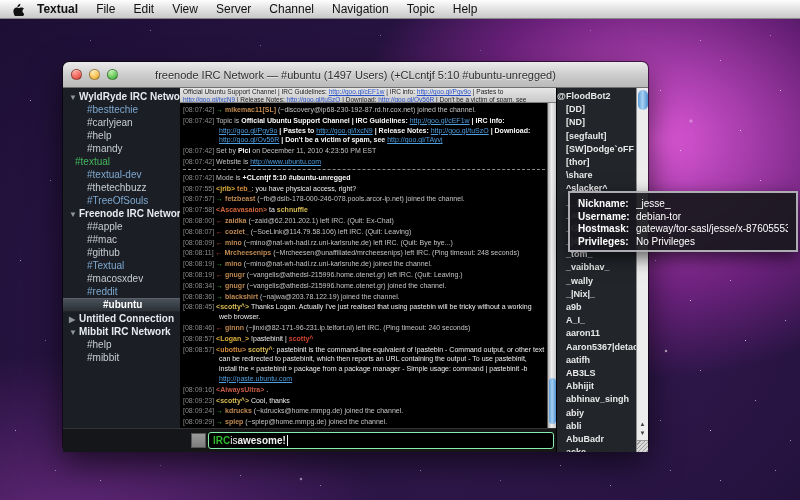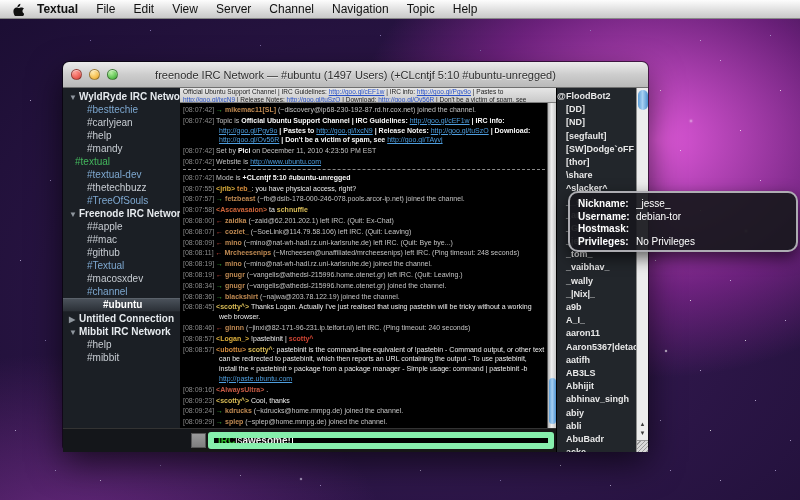--- a/index.html
+++ b/index.html
@@ -79,39 +79,39 @@
   .sg-n5{color:#c75b45;font-weight:bold;}
   .sg-h1{color:#d78e3c;font-weight:bold;} .sg-h2{color:#d8bb56;font-weight:bold;}
   .sg-h3{color:#d04533;font-weight:bold;}
   .sg-tp{color:#1c1c1c;} .sg-tl{color:#2a52c8;text-decoration:underline;}
   .sg-green{color:#2db82d;font-weight:bold;} .sg-white{color:#f0f0f0;}
   .sg-uline{color:#f0f0f0;font-weight:bold;}
   
   .inputbar{height:24px;background:#161616;display:flex;align-items:center;padding:0 2px 0 0;border-top:1px solid #333;}
   .input-spacer{width:128px;height:100%;background:#14161a;}
   .input-grip{width:15px;height:15px;background:linear-gradient(#9a9a9a,#7e7e7e);border:1px solid #565656;margin-right:2px;}
-  .inputbox{flex:1;height:17px;background:#000;border:6px solid #86efac;border-radius:3px;
+  .inputbox{flex:1;height:17px;background:#000;border:1px solid #86efac;border-radius:3px;
     display:flex;align-items:center;padding:0 4px;font-size:10px;white-space:nowrap;overflow:hidden;}
   .caret{display:inline-block;width:1px;height:11px;background:#fff;margin-left:1px;}
   
   .userpanel{width:92px;display:flex;background:#22262b;border-left:1px solid #000;}
   .userlist{flex:1;overflow:hidden;padding-top:2px;font-size:9px;font-weight:bold;color:#e9e9e9;}
   .user{height:13.2px;line-height:13.2px;display:flex;white-space:nowrap;overflow:hidden;}
   .umode{width:9px;text-align:center;flex:none;}
   .uname{flex:1;}
   .user-scroll{width:12px;background:#ededed;border-left:1px solid #8f8f8f;position:relative;}
   .us-thumb{position:absolute;left:1px;top:2px;width:10px;height:20px;border-radius:5px;
     background:linear-gradient(90deg,#5e9fd8,#a6cff2 45%,#4f92d0);}
   .us-arrows{position:absolute;left:0;bottom:12px;width:100%;height:24px;display:flex;flex-direction:column;
     align-items:center;justify-content:center;gap:3px;color:#3b3b3b;font-size:6px;line-height:6px;}
   .us-grip{position:absolute;left:0;bottom:0;width:100%;height:12px;
     background:repeating-linear-gradient(135deg,#d9d9d9 0 2px,#9c9c9c 2px 3px);border-top:1px solid #9a9a9a;}
   
   .tooltip{position:absolute;left:568px;top:191px;width:230px;height:61px;z-index:40;
-    background:rgba(24,24,29,.93);border:2px solid rgba(210,210,215,.8);border-radius:10px;
+    background:rgba(24,24,29,.93);border:2px solid rgba(210,210,215,.8);border-radius:0;
     box-shadow:0 6px 16px rgba(0,0,0,.6);padding:5px 8px;color:#fff;font-size:10px;line-height:12.5px;}
   .tt-row{display:flex;white-space:nowrap;}
   .tt-label{width:58px;font-weight:bold;flex:none;}
   .tt-value{flex:1;overflow:hidden;}
 </style>
 </head>
 <body>
 
 <div class="stars"></div>
 <div class="stars2"></div>
@@ -159,21 +159,21 @@
             <div class="chan green">#textual</div>
             <div class="chan blue">#textual-dev</div>
             <div class="chan norm">#thetechbuzz</div>
             <div class="chan blue">#TreeOfSouls</div>
             <div class="grp"><span class="tri">▼</span>Freenode IRC Network</div>
             <div class="chan norm">##apple</div>
             <div class="chan norm">##mac</div>
             <div class="chan norm">#github</div>
             <div class="chan blue">#Textual</div>
             <div class="chan norm">#macosxdev</div>
-            <div class="chan blue">#channel</div>
+            <div class="chan blue">#reddit</div>
             <div class="chan selected">#ubuntu</div>
             <div class="grp"><span class="tri">▶</span>Untitled Connection</div>
             <div class="grp"><span class="tri">▼</span>Mibbit IRC Network</div>
             <div class="chan norm">#help</div>
             <div class="chan norm">#mibbit</div>
           </div>
 
         <div class="main">
           <div class="topicbar" id="topicbar"><span class="sg-tp">Official Ubuntu Support Channel | IRC Guidelines: </span><span class="sg-tl">http://goo.gl/cEF1w</span><span class="sg-tp"> | IRC info: </span><span class="sg-tl">http://goo.gl/Pgv9o</span><span class="sg-tp"> | Pastes to </span><span class="sg-tl">http://goo.gl/ixcN9</span><span class="sg-tp"> | Release Notes: </span><span class="sg-tl">http://goo.gl/tuSzO</span><span class="sg-tp"> | Download: </span><span class="sg-tl">http://goo.gl/Ov56R</span><span class="sg-tp"> | Don't be a victim of spam, see </span></div>
           <div class="chatwrap">
@@ -355,18 +355,19 @@
     <div class="tt-row">
       <span class="tt-label">Nickname:</span>
       <span class="tt-value">_jesse_</span>
     </div>
     <div class="tt-row">
       <span class="tt-label">Username:</span>
       <span class="tt-value">debian-tor</span>
     </div>
     <div class="tt-row">
       <span class="tt-label">Hostmask:</span>
+      <span class="tt-value">gateway/tor-sasl/jesse/x-87605553</span>
     </div>
     <div class="tt-row">
       <span class="tt-label">Privileges:</span>
       <span class="tt-value">No Privileges</span>
     </div>
   </div>
 
 </body></html>

